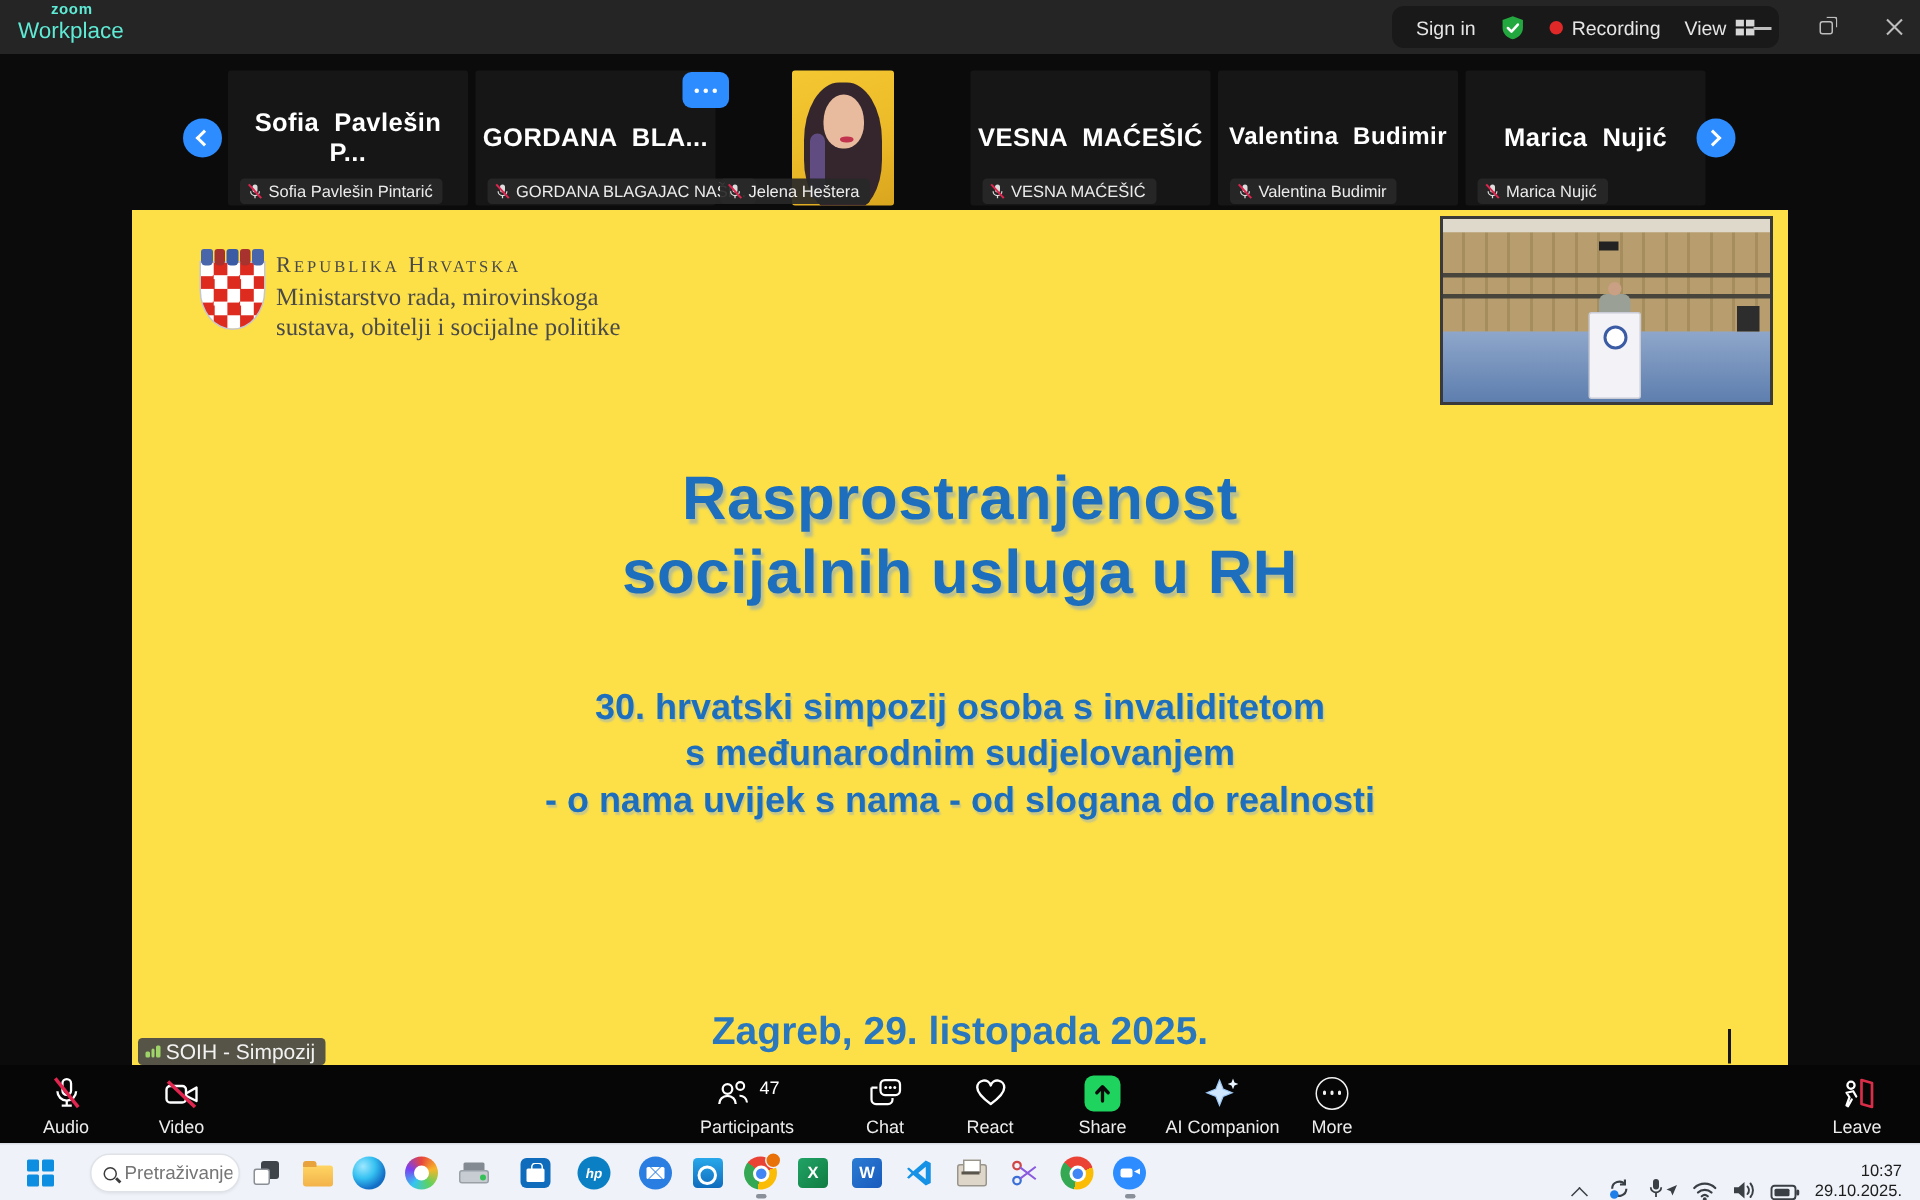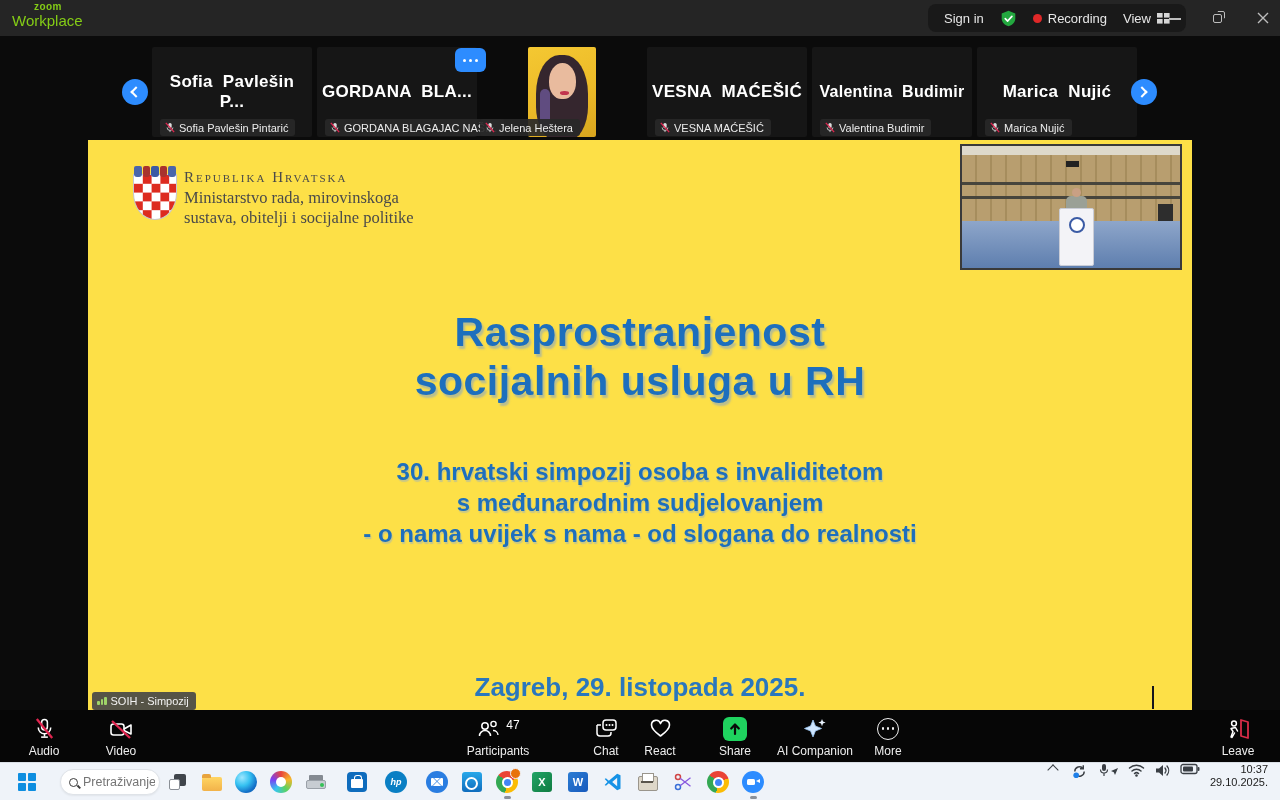--- a/index.html
+++ b/index.html
@@ -1,21 +1,21 @@
 <!DOCTYPE html>
 <html><head>
 <meta charset="utf-8">
 <style>
   * { box-sizing: border-box; margin: 0; padding: 0; }
   html,body { width:1280px; height:800px; overflow:hidden; }
   body { background:#000; font-family:"Liberation Sans",sans-serif; position:relative; }
 
   
   .titlebar { position:absolute; left:0; top:0; width:1280px; height:36px; background:#252525; }
-  .logo { position:absolute; left:12px; top:2px; color:#84cc16; line-height:1; }
+  .logo { position:absolute; left:12px; top:2px; color:#5eead4; line-height:1; }
   .logo .l1 { font-size:10px; font-weight:bold; letter-spacing:.4px; margin-left:22px; }
   .logo .l2 { font-size:15px; margin-top:1px; }
   .tb-pill { position:absolute; left:928px; top:4px; height:28px; background:#191919; border-radius:8px;
              display:flex; align-items:center; gap:16px; padding:0 16px; color:#e6e6e6; font-size:13px; }
   .shield-ic { width:17px; height:17px; display:block; }
   .rec-group,.view-group { display:flex; align-items:center; gap:6px; }
   .rec-dot { width:9px; height:9px; border-radius:50%; background:#e02828; }
   .grid-ic { width:13px; height:11px; display:block; }
   .win-controls { position:absolute; right:10px; top:0; height:36px; display:flex; align-items:center; gap:30px; }
   .wc { width:14px; height:14px; position:relative; cursor:default; }
@@ -84,21 +84,21 @@
                border:1px solid #c9ccd6; border-radius:2px; }
   .th-logo { position:absolute; left:9px; top:8px; width:16px; height:16px; border-radius:50%;
              background:#fff; border:2px solid #3b5ba5; }
   .th-head { position:absolute; left:110px; top:42px; width:9px; height:9px; border-radius:50%; background:#c9a084; }
   .th-body { position:absolute; left:104px; top:50px; width:21px; height:16px; border-radius:5px 5px 0 0; background:#9aa096; }
   .th-box { position:absolute; left:196px; top:58px; width:15px; height:17px; background:#2d2d2d; }
   .th-cam { position:absolute; left:104px; top:15px; width:13px; height:6px; background:#222; }
 
   .soih-pill { position:absolute; left:4px; top:552px; height:18px; background:rgba(72,72,72,.92);
                border-radius:3px; display:flex; align-items:center; gap:4px; padding:0 7px 0 5px; }
-  .soih-pill span { color:#f2f2f2; font-size:11px; }
+  .soih-pill span { color:#f2f2f2; font-size:14px; }
   .sig { display:flex; align-items:flex-end; gap:1px; }
   .sig i { width:2.5px; background:#9fd468; border-radius:1px; }
 
   
   .toolbar { position:absolute; left:0; top:710px; width:1280px; height:52px; background:#060606; }
   .tbtn { position:absolute; top:6px; width:76px; display:flex; flex-direction:column; align-items:center; gap:3px; cursor:default; }
   .tbtn .ic { height:25px; display:flex; align-items:center; justify-content:center; gap:4px; }
   .tbtn .lbl { font-size:12px; color:#ededed; white-space:nowrap; }
   .count { color:#fff; font-size:12px; margin-top:-8px; }
   .share-sq { width:24px; height:24px; background:#1fd35f; border-radius:6px; display:flex; align-items:center; justify-content:center; }
@@ -154,21 +154,21 @@
   .ic-excel { background:linear-gradient(135deg,#21a366,#107c41); }
   .ic-word { background:linear-gradient(135deg,#2b7cd3,#185abd); }
   .ic-scan { position:relative; width:20px; height:15px; margin-top:3px; background:#ded7c9; border:1px solid #9a958c; border-radius:2px; }
   .ic-scan::before { content:""; position:absolute; left:3px; top:-4px; width:10px; height:7px; background:#fff; border:1px solid #9a958c; }
   .ic-scan::after { content:""; position:absolute; left:2px; top:4px; width:12px; height:2px; background:#5a554c; }
   .ic-zoomapp { width:22px; height:22px; border-radius:50%; background:#2D8CFF; position:relative; }
   .ic-zoomapp::before { content:""; position:absolute; left:5px; top:8px; width:8px; height:6px; background:#fff; border-radius:1.5px; }
   .ic-zoomapp::after { content:""; position:absolute; left:13.6px; top:8.4px; width:0; height:0;
                        border-right:4px solid #fff; border-top:2.6px solid transparent; border-bottom:2.6px solid transparent; }
 
-  .tray { position:absolute; right:0; top:0; height:38px; display:flex; align-items:flex-start; }
+  .tray { position:absolute; right:0; top:0; height:38px; display:flex; align-items:flex-end; }
   .tray-ic { display:flex; align-items:center; justify-content:center; }
   .tray-chev { width:8px; height:8px; border-top:1.6px solid #3a3f45; border-left:1.6px solid #3a3f45; transform:rotate(45deg); margin-top:3px; }
   .clock { text-align:right; font-size:11px; line-height:13px; color:#1c1c1c; }
 </style>
 </head>
 <body>
 
 <div class="titlebar">
   <div class="logo">
     <div class="l1">zoom</div>
@@ -394,21 +394,21 @@
         <circle cx="9" cy="8" r="3.2" fill="none" stroke="#fff" stroke-width="1.5"></circle>
         <path d="M3.5 18 a5.5 5.5 0 0 1 11 0" fill="none" stroke="#fff" stroke-width="1.5"></path>
         <circle cx="17.5" cy="6" r="2.6" fill="none" stroke="#fff" stroke-width="1.4"></circle>
         <path d="M17 12.5 a4.8 4.8 0 0 1 5 4.5" fill="none" stroke="#fff" stroke-width="1.4"></path>
       </svg>
       <span class="count">47</span>
     </div>
     <div class="lbl">Participants</div>
   </div>
 
-  <div class="tbtn" style="left:568px">
+  <div class="tbtn" style="left:552px">
     <div class="ic">
       <svg width="25" height="23" viewBox="0 0 25 23">
         <rect x="9" y="3" width="13" height="10" rx="3" fill="none" stroke="#fff" stroke-width="1.5"></rect>
         <path d="M3 8 h4 M3 8 v8 a3 3 0 0 0 3 3 h8 a3 3 0 0 0 3-3 v-1" fill="none" stroke="#fff" stroke-width="1.5"></path>
         <circle cx="12.5" cy="8" r="1" fill="#fff"></circle>
           <circle cx="15.5" cy="8" r="1" fill="#fff"></circle>
           <circle cx="18.5" cy="8" r="1" fill="#fff"></circle>
       </svg>
     </div>
     <div class="lbl">Chat</div>

